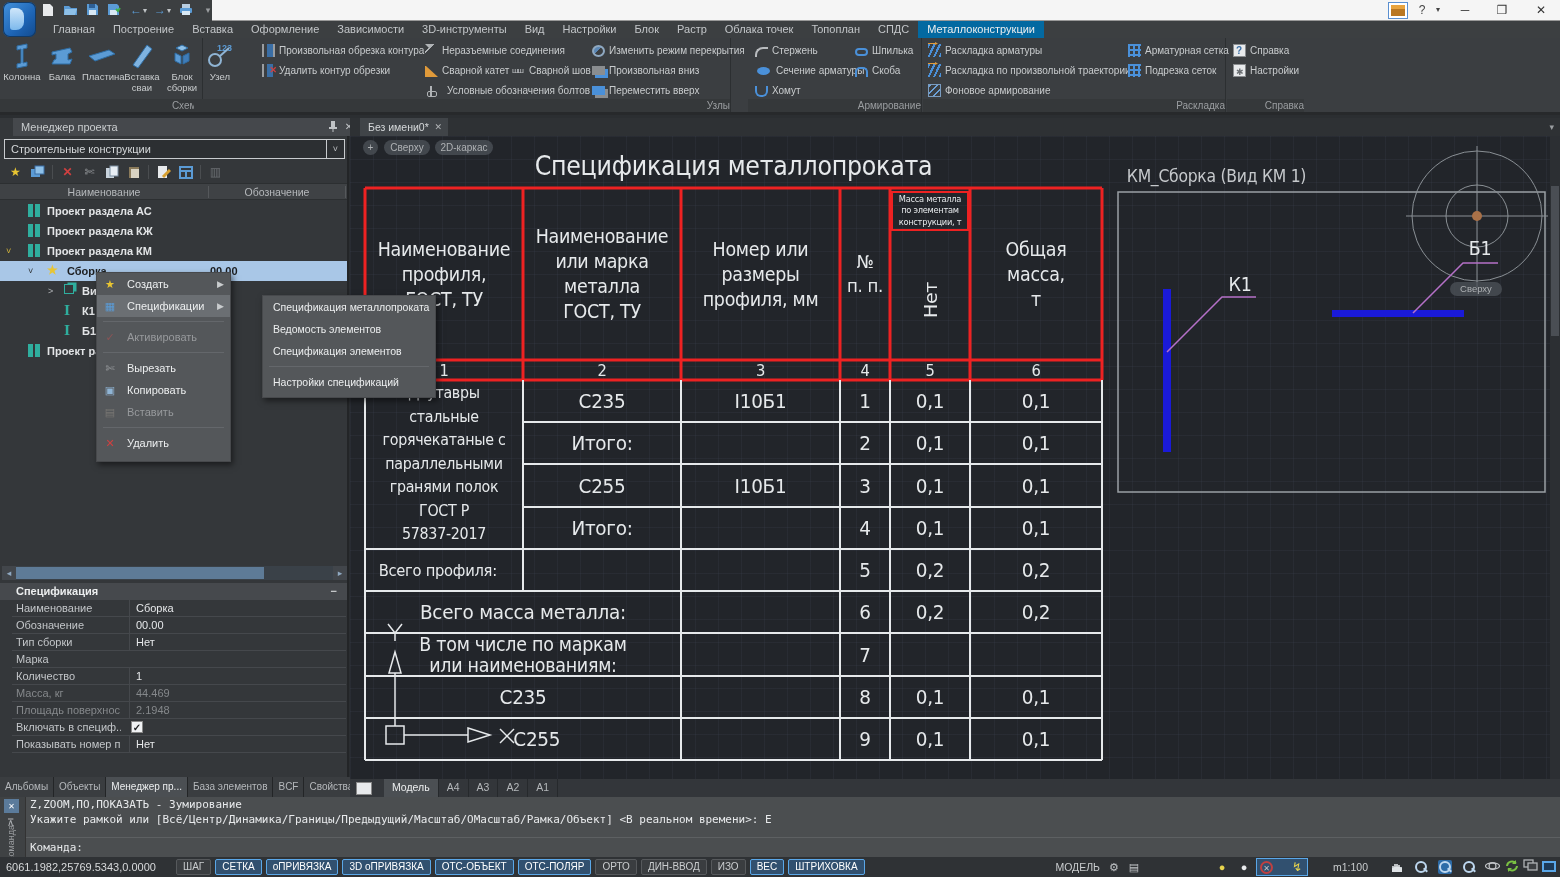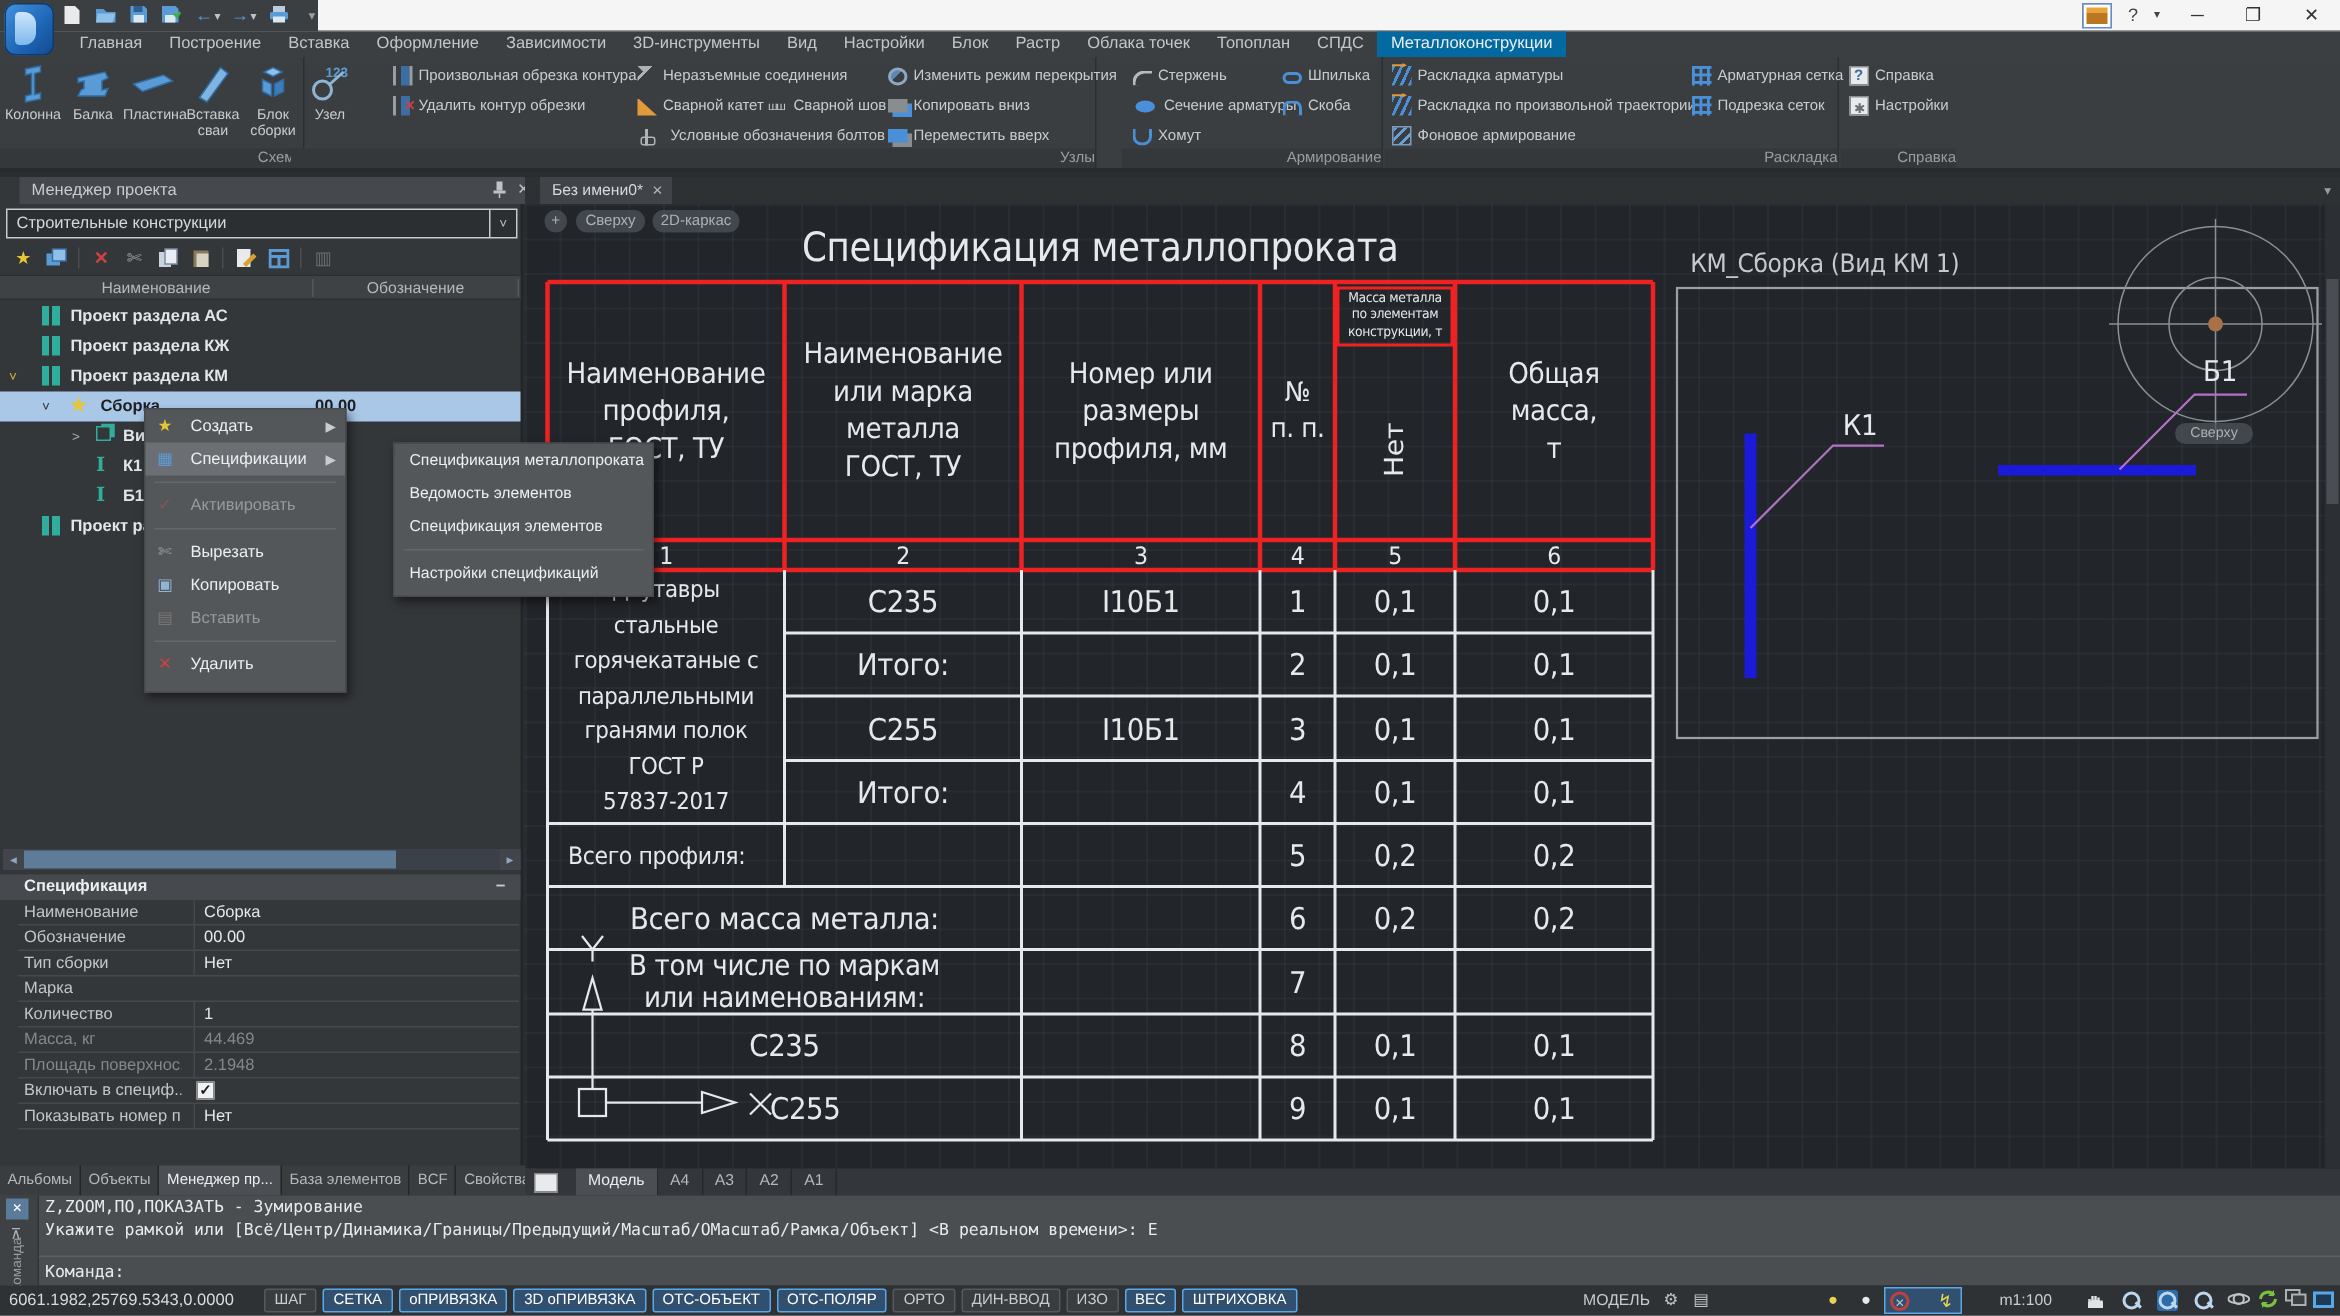--- a/index.html
+++ b/index.html
@@ -300,21 +300,21 @@
       <div class="sbtn" style="left: 512px; top: 24px;">
         <span class="ic ic-sh">шш</span>
         <span>Сварной шов</span>
       </div>
       <div class="sbtn" style="left: 592px; top: 4px;">
         <span class="ic ic-circ"></span>
         <span>Изменить режим перекрытия</span>
       </div>
       <div class="sbtn" style="left: 592px; top: 24px;">
         <span class="ic ic-mvdn"></span>
-        <span>Копировать вниз</span>
+        <span>Произвольная вниз</span>
       </div>
       <div class="sbtn" style="left: 592px; top: 44px;">
         <span class="ic ic-mvup"></span>
         <span>Переместить вверх</span>
       </div>
       <div class="sbtn" style="left: 755px; top: 4px;">
         <span class="ic ic-rod"></span>
         <span>Стержень</span>
       </div>
       <div class="sbtn" style="left: 755px; top: 24px;">

